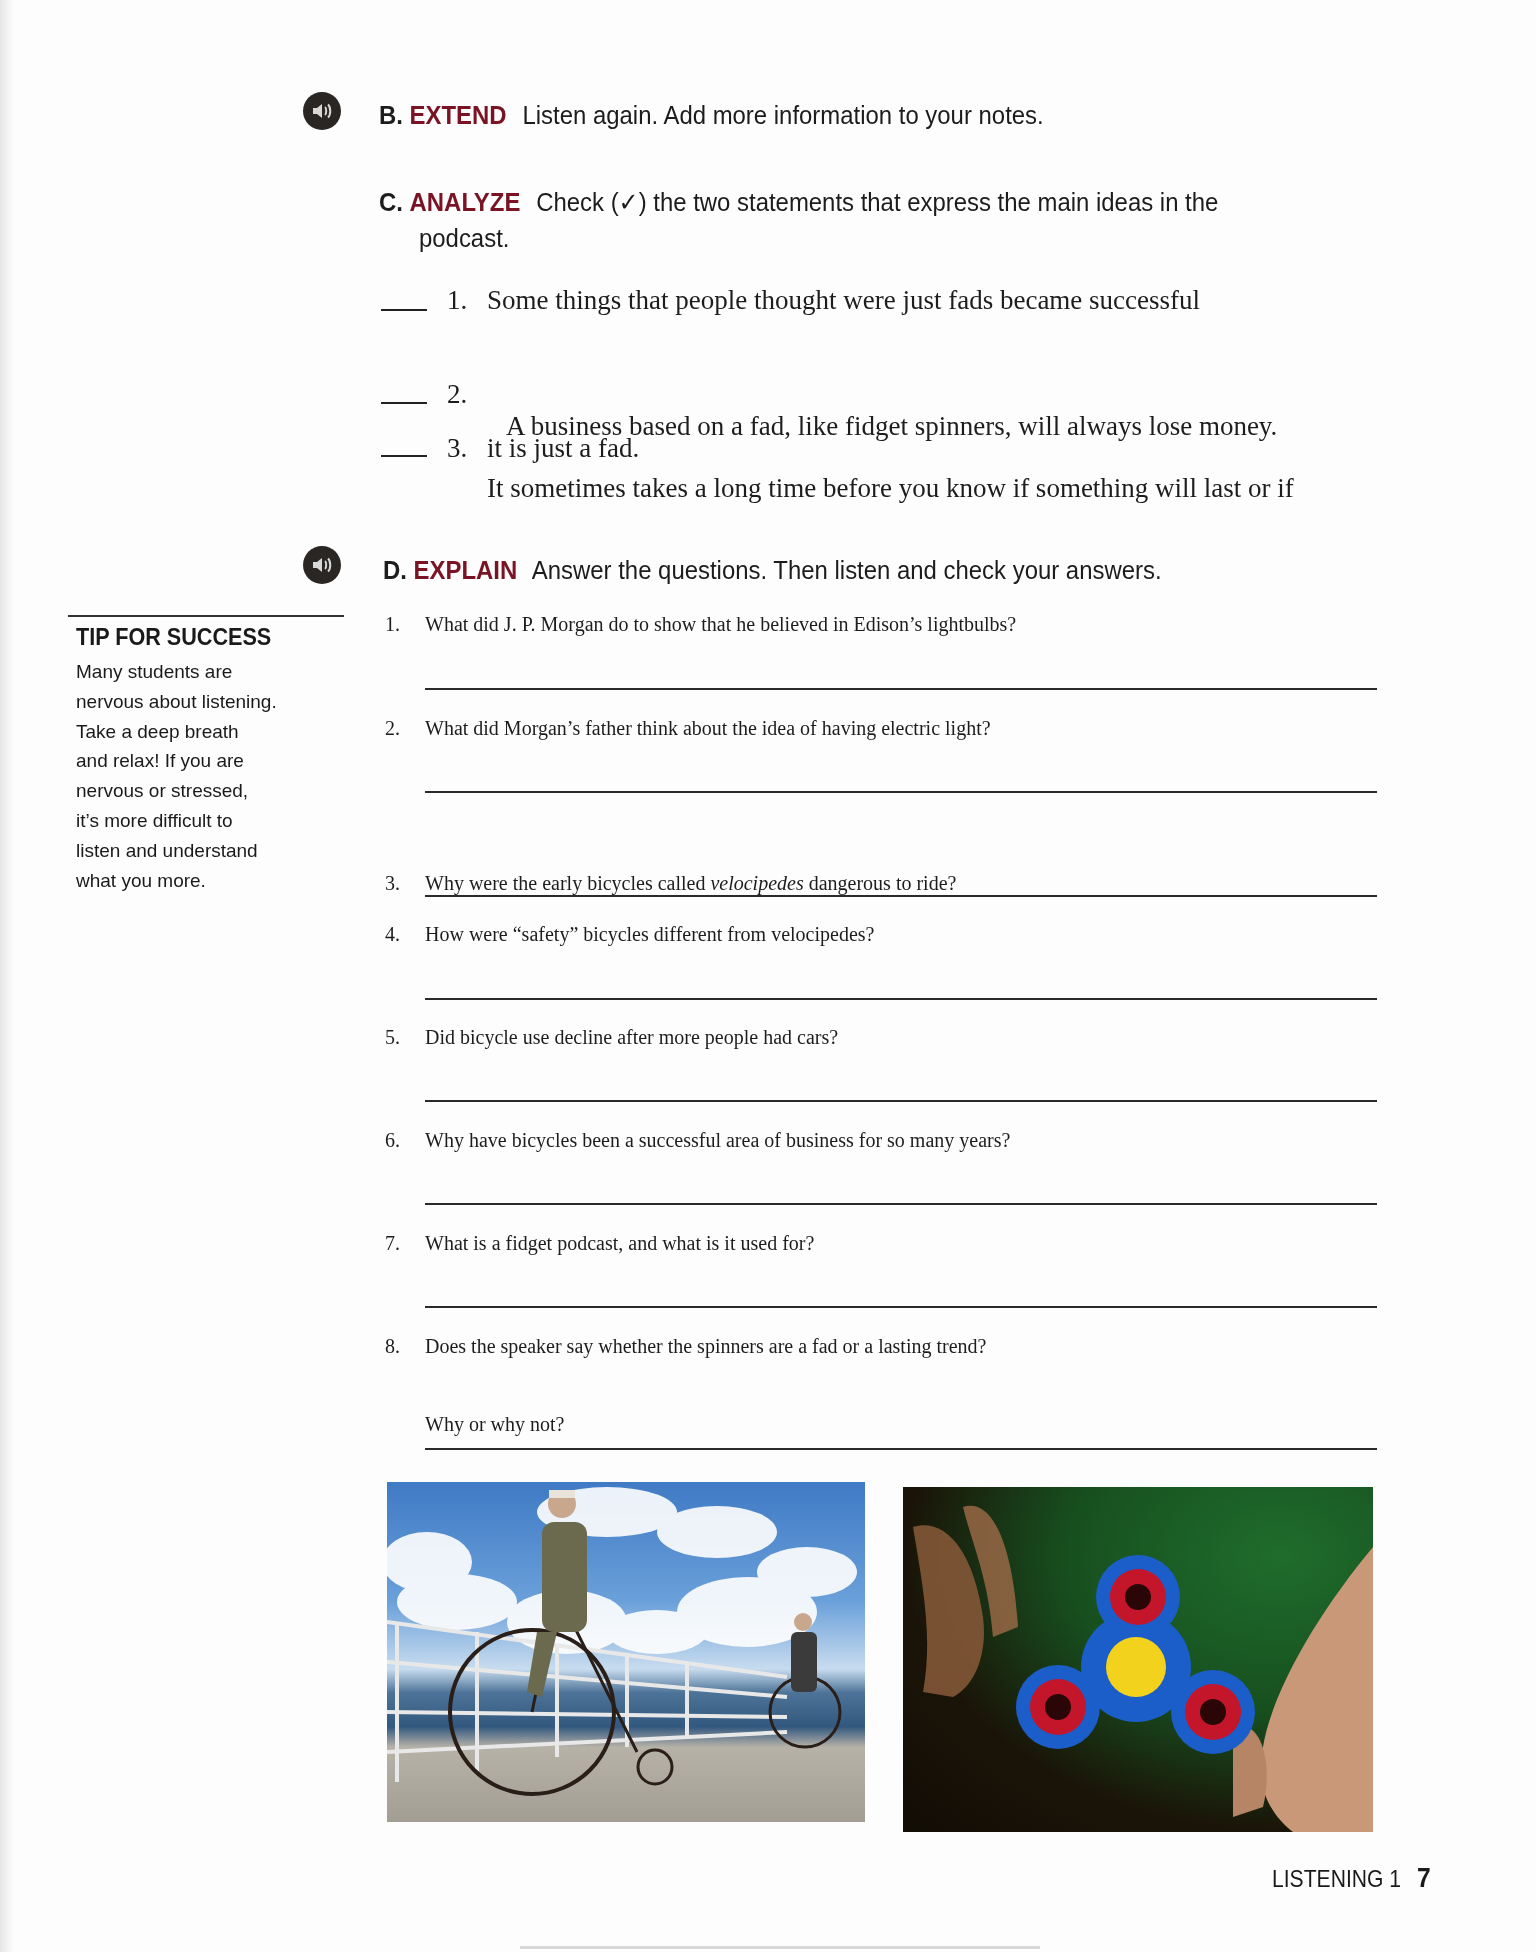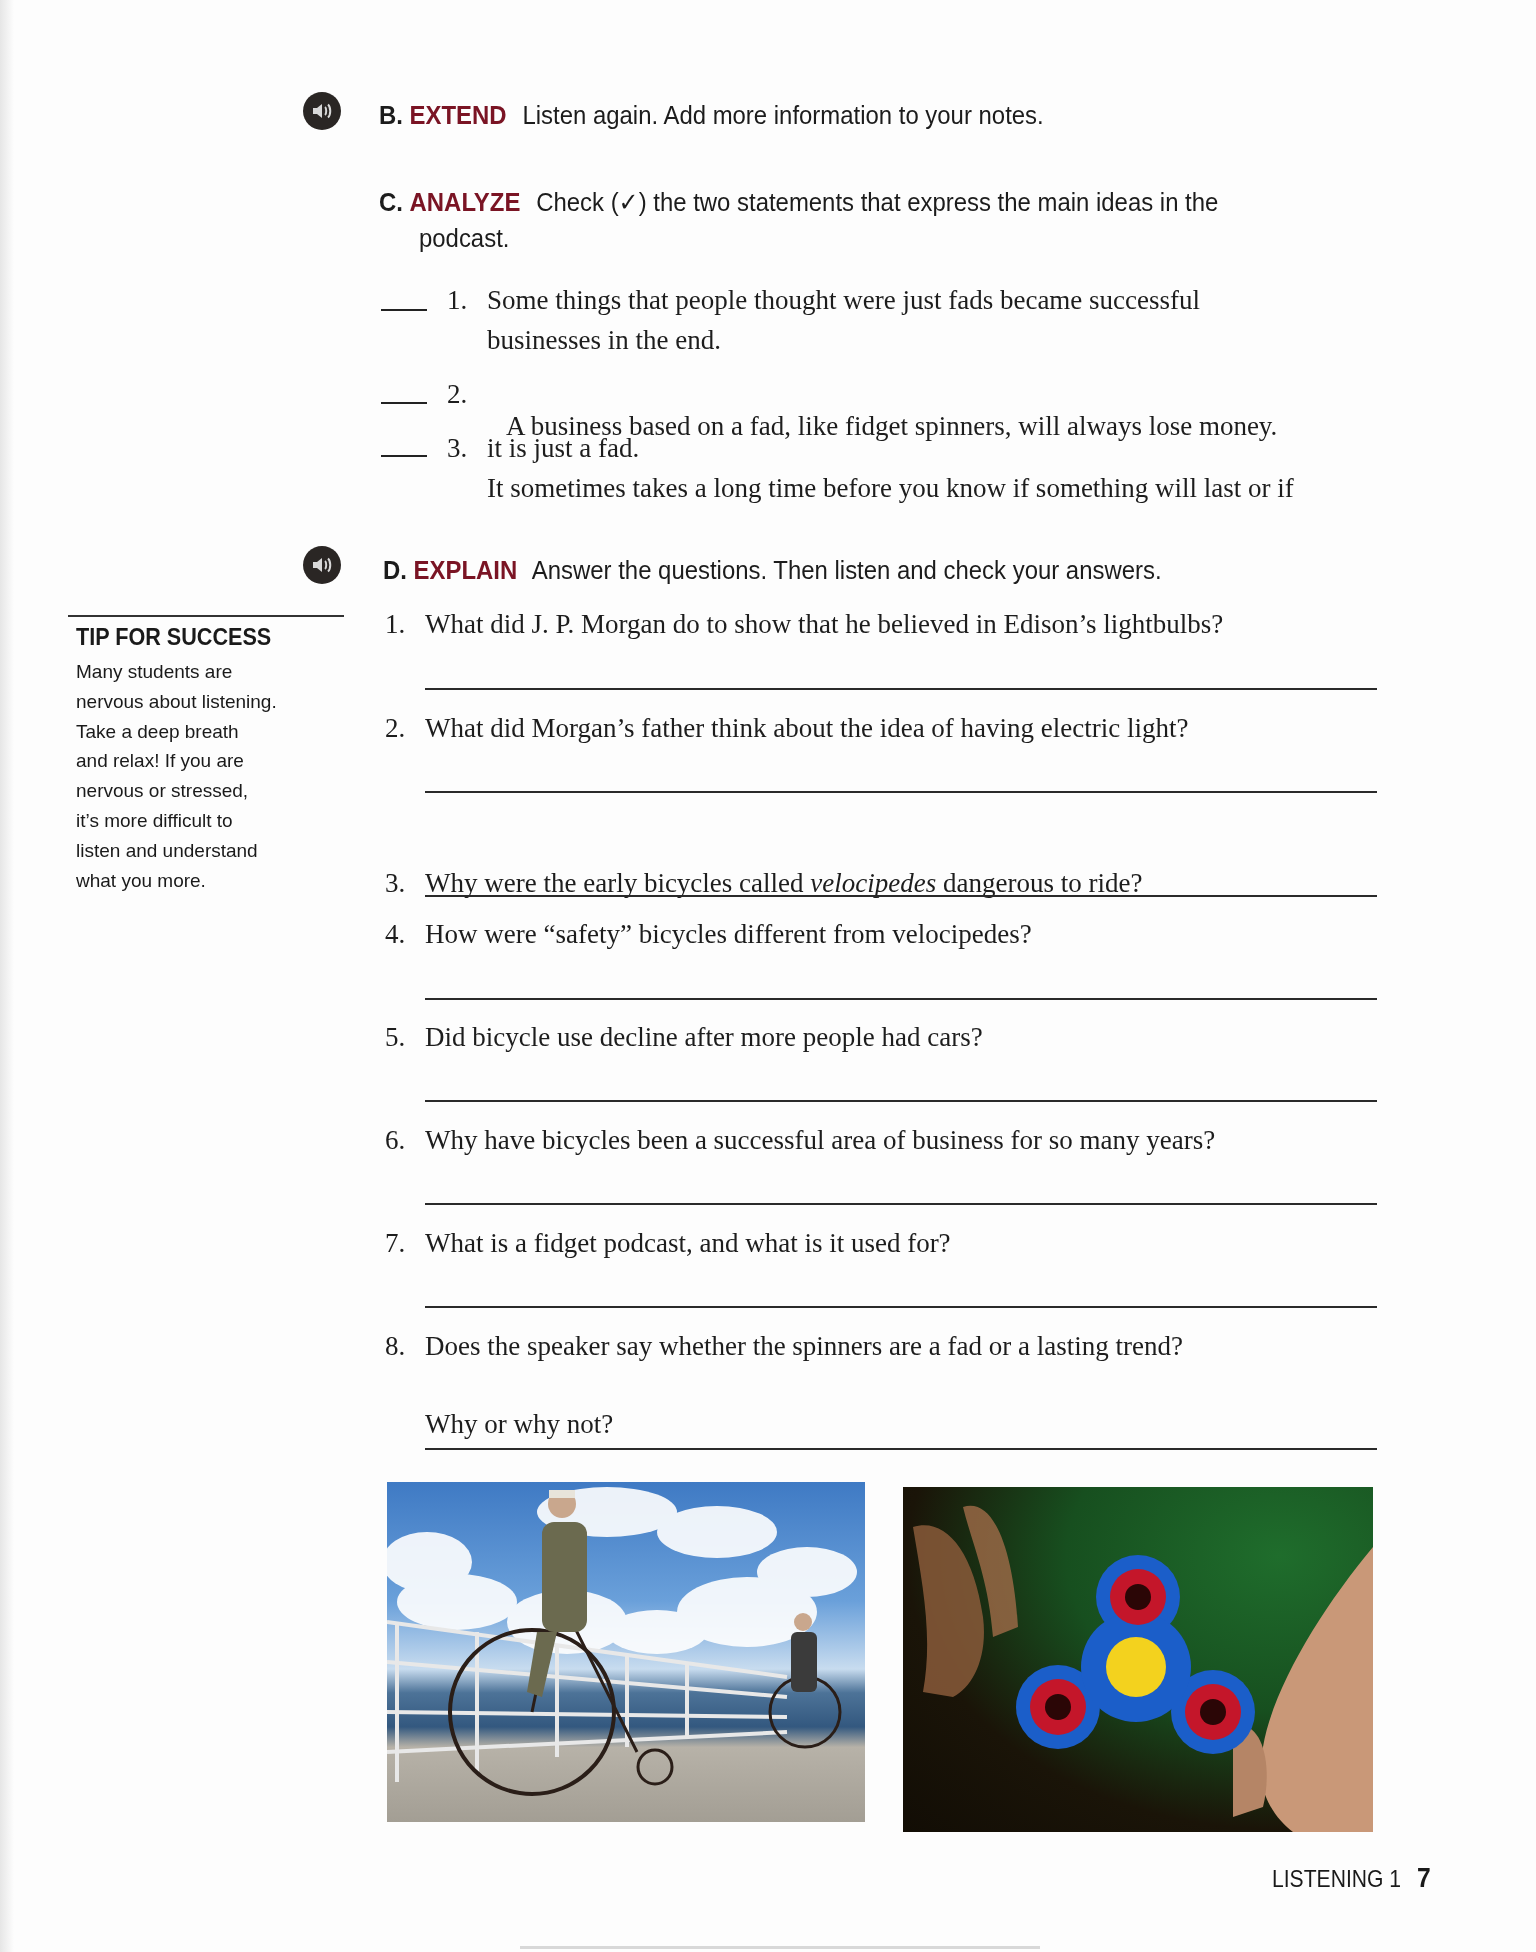--- a/index.html
+++ b/index.html
@@ -36,21 +36,21 @@
     position: absolute; left: 76px; top: 620px;
     font-family: "Liberation Sans", sans-serif; font-weight: bold; font-size: 24px;
     line-height: 34px; color: #1a1a1a; transform: scaleX(0.9); transform-origin: left top;
   }
   .tip-body {
     position: absolute; left: 76px; top: 657px; width: 290px;
     font-family: "Liberation Sans", sans-serif; font-size: 19px; line-height: 29.8px; color: #1a1a1a;
   }
   .tip-body div { white-space: nowrap; }
   .q {
-    position: absolute; left: 385px; font-size: 27px; line-height: 38px; color: #1d1d1d;
+    position: absolute; left: 385px; font-size: 20px; line-height: 38px; color: #1d1d1d;
   }
   .q .qn { display: inline-block; width: 40px; }
   .q .qt { display: inline-block; }
   .q .qt2 { display: block; padding-left: 40px; margin-top: 40px; }
   .ans-line {
     position: absolute; left: 425px; width: 952px; height: 2px; background: #2a2a2a;
   }
   .photo { position: absolute; overflow: hidden; }
   .footer {
     position: absolute; left: 1272px; top: 1862px;
@@ -88,21 +88,20 @@
 </div>
 
 <div>
 
   <div class="c-blank" style="left:381px; top:309px;"></div>
   <div class="c-item" style="left:447px; top:280px;">
     <span>1.</span>
   </div>
   <div class="c-item" style="left:487px; top:280px;">
     <div>Some things that people thought were just fads became successful</div>
-    <div>businesses in the end.</div>
   </div>
 
   <div class="c-blank" style="left:381px; top:402px;"></div>
   <div class="c-item" style="left:447px; top:374px;">
     <span>2.</span>
   </div>
   <div class="c-item" style="left:506px; top:374px;margin-top:32px;">
     <div>A business based on a fad, like fidget spinners, will always lose money.</div>
   </div>
 

